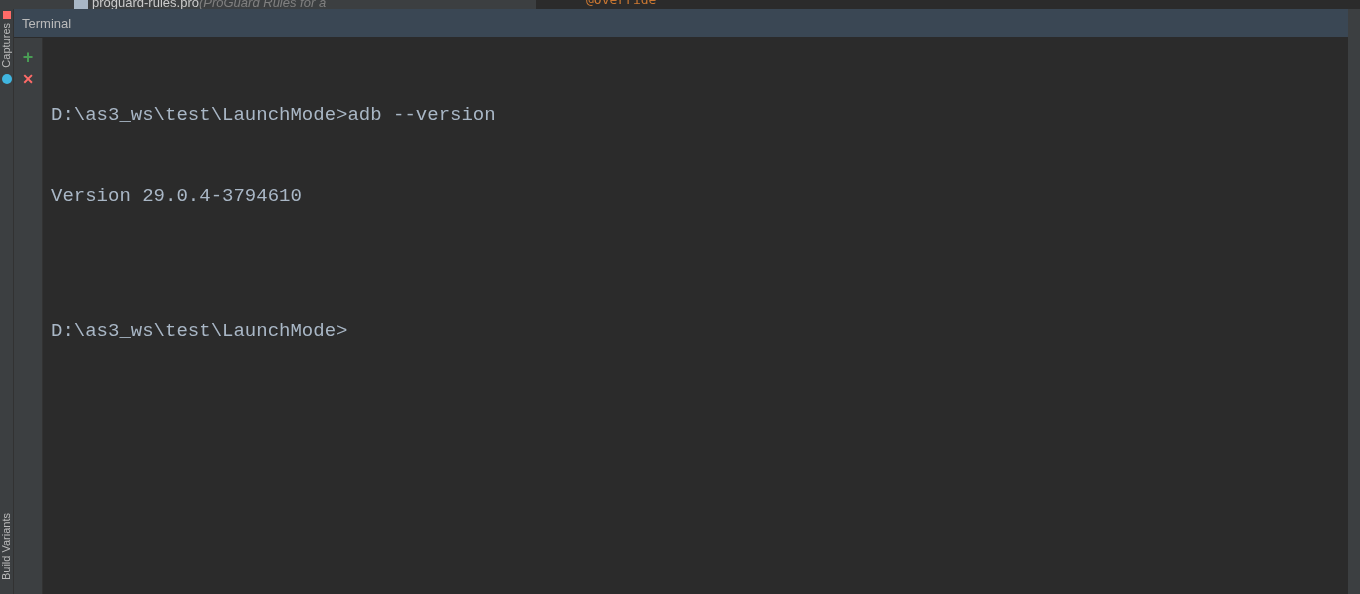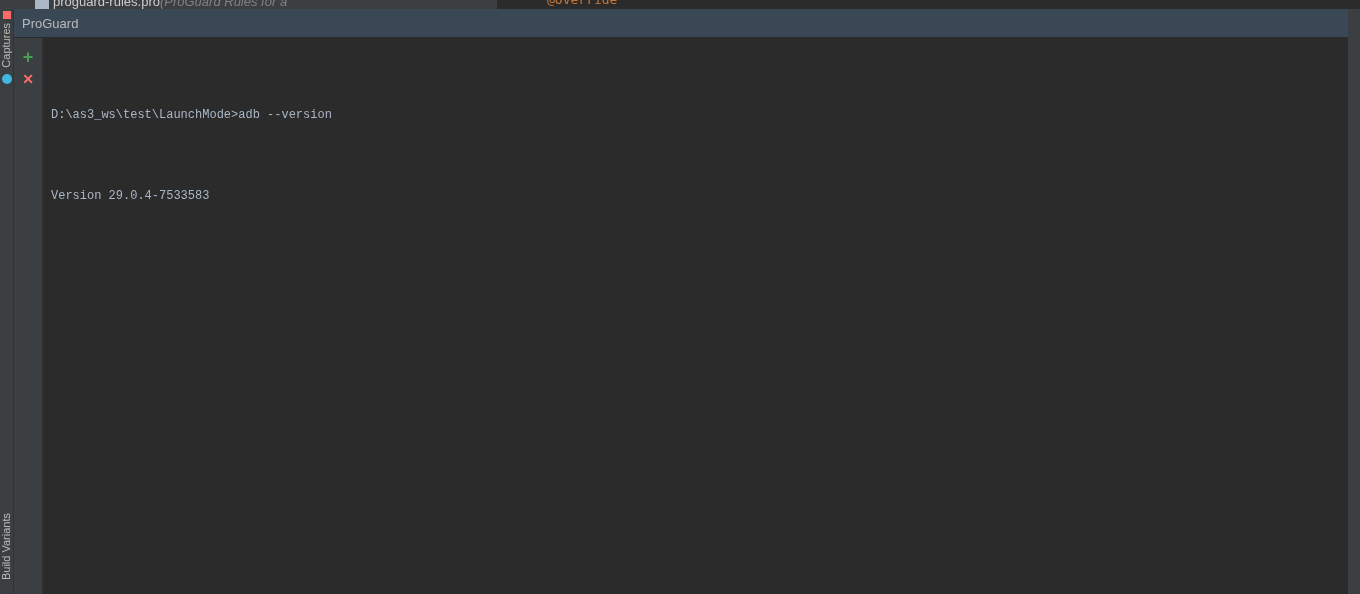--- a/index.html
+++ b/index.html
@@ -22,23 +22,24 @@
       right: 0;
       height: 9px;
       background: #3c3f41;
       display: flex;
     }
     .project-tree-partial {
       width: 497px;
       height: 9px;
       background: #3c3f41;
       display: flex;
-      align-items: flex-end;
+      align-items: center;
       padding-left: 35px;
       overflow: hidden;
+      margin-left: 39px;
     }
     .file-item {
       display: flex;
       align-items: center;
       color: #bbbbbb;
       font-size: 13px;
       white-space: nowrap;
       margin-top: -5px;
     }
     .file-icon-small {
@@ -155,21 +156,21 @@
     }
     .terminal-body {
       position: absolute;
       left: 43px;
       top: 38px;
       right: 0;
       bottom: 0;
       background: #2b2b2b;
       padding: 10px 8px;
       font-family: 'Consolas', 'Courier New', monospace;
-      font-size: 12px;
+      font-size: 19px;
       color: #a9b7c6;
       line-height: 27px;
       white-space: pre;
       overflow: auto;
     }
     .terminal-line {
       display: block;
     }
     .scrollbar-track {
       position: absolute;
@@ -199,27 +200,28 @@
 <div class="left-sidebar">
   <div class="sidebar-icon-red"></div>
   <div class="sidebar-label sidebar-label-captures">Captures</div>
   <div class="sidebar-icon-blue"></div>
   <div class="sidebar-label sidebar-label-build">
     <span>Build Variants</span>
   </div>
 </div>
 
 <div class="panel-header">
-  <span>ProGuard</span>
+  <span>Terminal</span>
 </div>
 
 <div class="tool-gutter">
   <span class="plus-icon">+</span>
   <span class="close-icon">✕</span>
 </div>
 
 <div class="terminal-body">
   <span class="terminal-line">D:\as3_ws\test\LaunchMode&gt;adb --version</span>
-  <span class="terminal-line">Version 29.0.4-7533583</span>
+  <span class="terminal-line">Version 29.0.4-3794610</span>
   <span class="terminal-line"></span>
+  <span class="terminal-line">D:\as3_ws\test\LaunchMode&gt;</span>
 </div>
 
 <div class="scrollbar-track"></div>
 
 </body></html>

